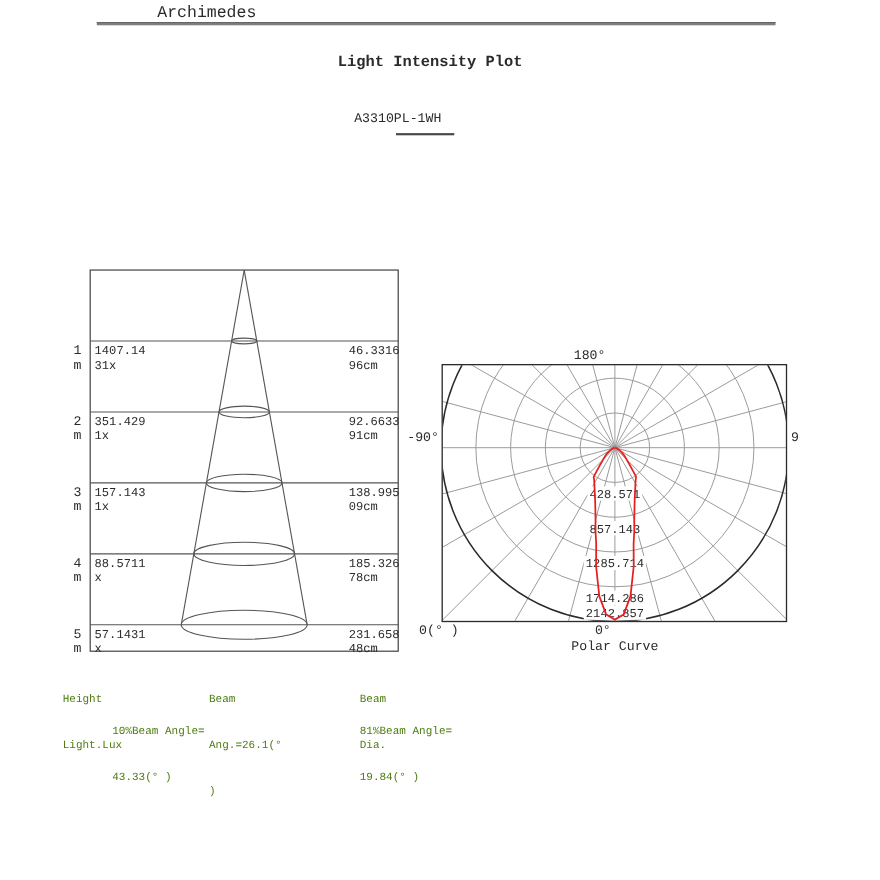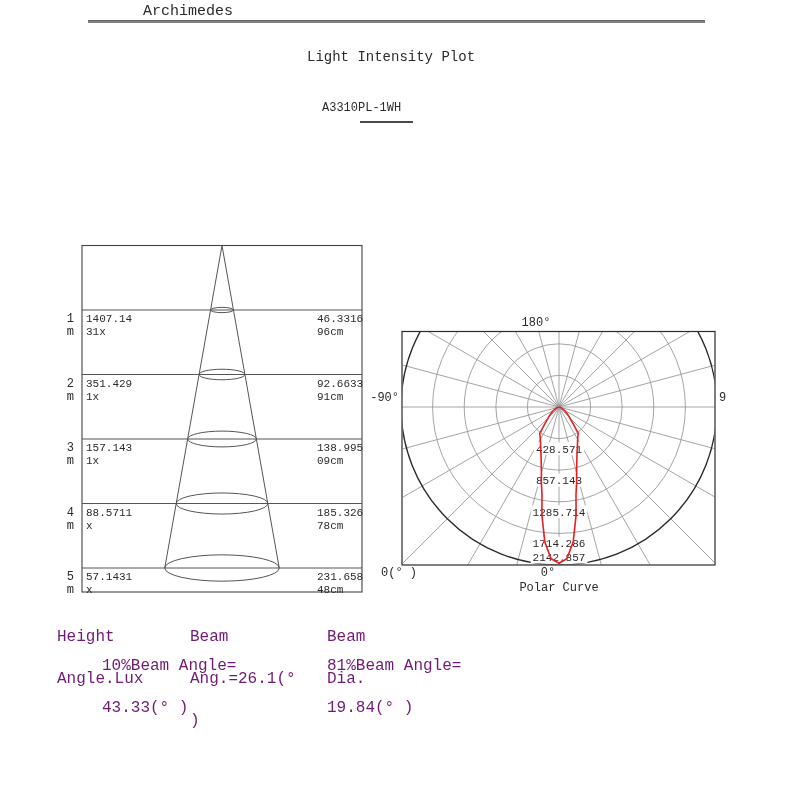--- a/index.html
+++ b/index.html
@@ -1,25 +1,25 @@
 <!DOCTYPE html>
 <html><head>
 <meta charset="utf-8">
 <style>
   html,body{margin:0;padding:0;background:#fff;}
   .page{position:relative;width:726px;height:800px;background:#ffffff;overflow:hidden;
         font-family:"Liberation Mono","DejaVu Sans Mono",monospace;color:#2b2b2b;}
   .abs{position:absolute;white-space:pre;}
   .brand{left:143px;top:3px;font-size:15px;}
   .header-rule{left:88px;top:20px;width:617px;height:2px;background:#7f7f7f;border-top:1px solid #666;}
-  .doc-title{left:307px;top:49px;font-size:14px;}
+  .doc-title{left:307px;top:49px;font-size:14px;font-weight:bold;}
   .model{left:322px;top:101px;font-size:12px;}
   .model-underline{left:360px;top:121px;width:53px;height:2px;background:#4a4a4a;}
   .charts-canvas{position:absolute;left:0;top:0;}
-  .blue{color:#701a75;font-size:16px;line-height:14px;}
+  .blue{color:#4d7c0f;font-size:10px;line-height:14px;}
   .fcol1{left:57px;top:602px;}
   .fcol1b{left:82px;top:631px;margin-left:20px;}
   .fcol2{left:190px;top:602px;}
   .fcol3{left:327px;top:602px;}
   .fcol3b{left:327px;top:631px;}
 </style>
 </head>
 <body>
 
 <div class="page">
@@ -129,21 +129,21 @@
         <rect x="530.7" y="536.9" width="56.6" height="13" fill="#ffffff"></rect>
         <text font-family="&quot;Liberation Mono&quot;,&quot;DejaVu Sans Mono&quot;,monospace" fill="#2b2b2b" x="559" y="547.4" font-size="11" text-anchor="middle">1714.286</text>
         <rect x="530.7" y="550.5" width="56.6" height="13" fill="#ffffff"></rect>
         <text font-family="&quot;Liberation Mono&quot;,&quot;DejaVu Sans Mono&quot;,monospace" fill="#2b2b2b" x="559" y="561" font-size="11" text-anchor="middle">2142.857</text>
         <path d="M559.2,407.0L559.9,407.2L561.4,407.9L563.8,409.8L565.6,411.7L567.5,414.1L569.1,416.7L570.6,419.4L573.2,423.9L575.3,427.9L578.3,433.5L577.9,436.1L577.6,440.5L577.4,446.4L577.0,453.8L576.8,461.7L576.6,472.5L576.6,483.2L576.0,494.6L576.1,514.8L573.2,541.9L566.9,558.7L559.0,563.3L551.1,558.7L544.8,541.9L541.9,514.8L542.0,494.6L541.4,483.2L541.4,472.5L541.2,461.7L541.0,453.8L540.6,446.4L540.4,440.5L540.1,436.1L539.7,433.5L542.7,427.9L544.8,423.9L547.4,419.4L548.9,416.7L550.5,414.1L552.4,411.7L554.2,409.8L556.6,407.9L558.1,407.2L558.8,407.0" fill="none" stroke="#e62020" stroke-width="1.6" stroke-linejoin="round"></path>
       </g>
     </svg>
 
   <div class="abs blue fcol1">
     <div>Height</div>
-    <div>Angle.Lux</div>
+    <div>Light.Lux</div>
   </div>
   <div class="abs blue fcol1b">
     <div>10%Beam Angle=</div>
     <div>43.33(° )</div>
   </div>
   <div class="abs blue fcol2">
     <div>Beam</div>
     <div>Ang.=26.1(°</div>
     <div>)</div>
   </div>

